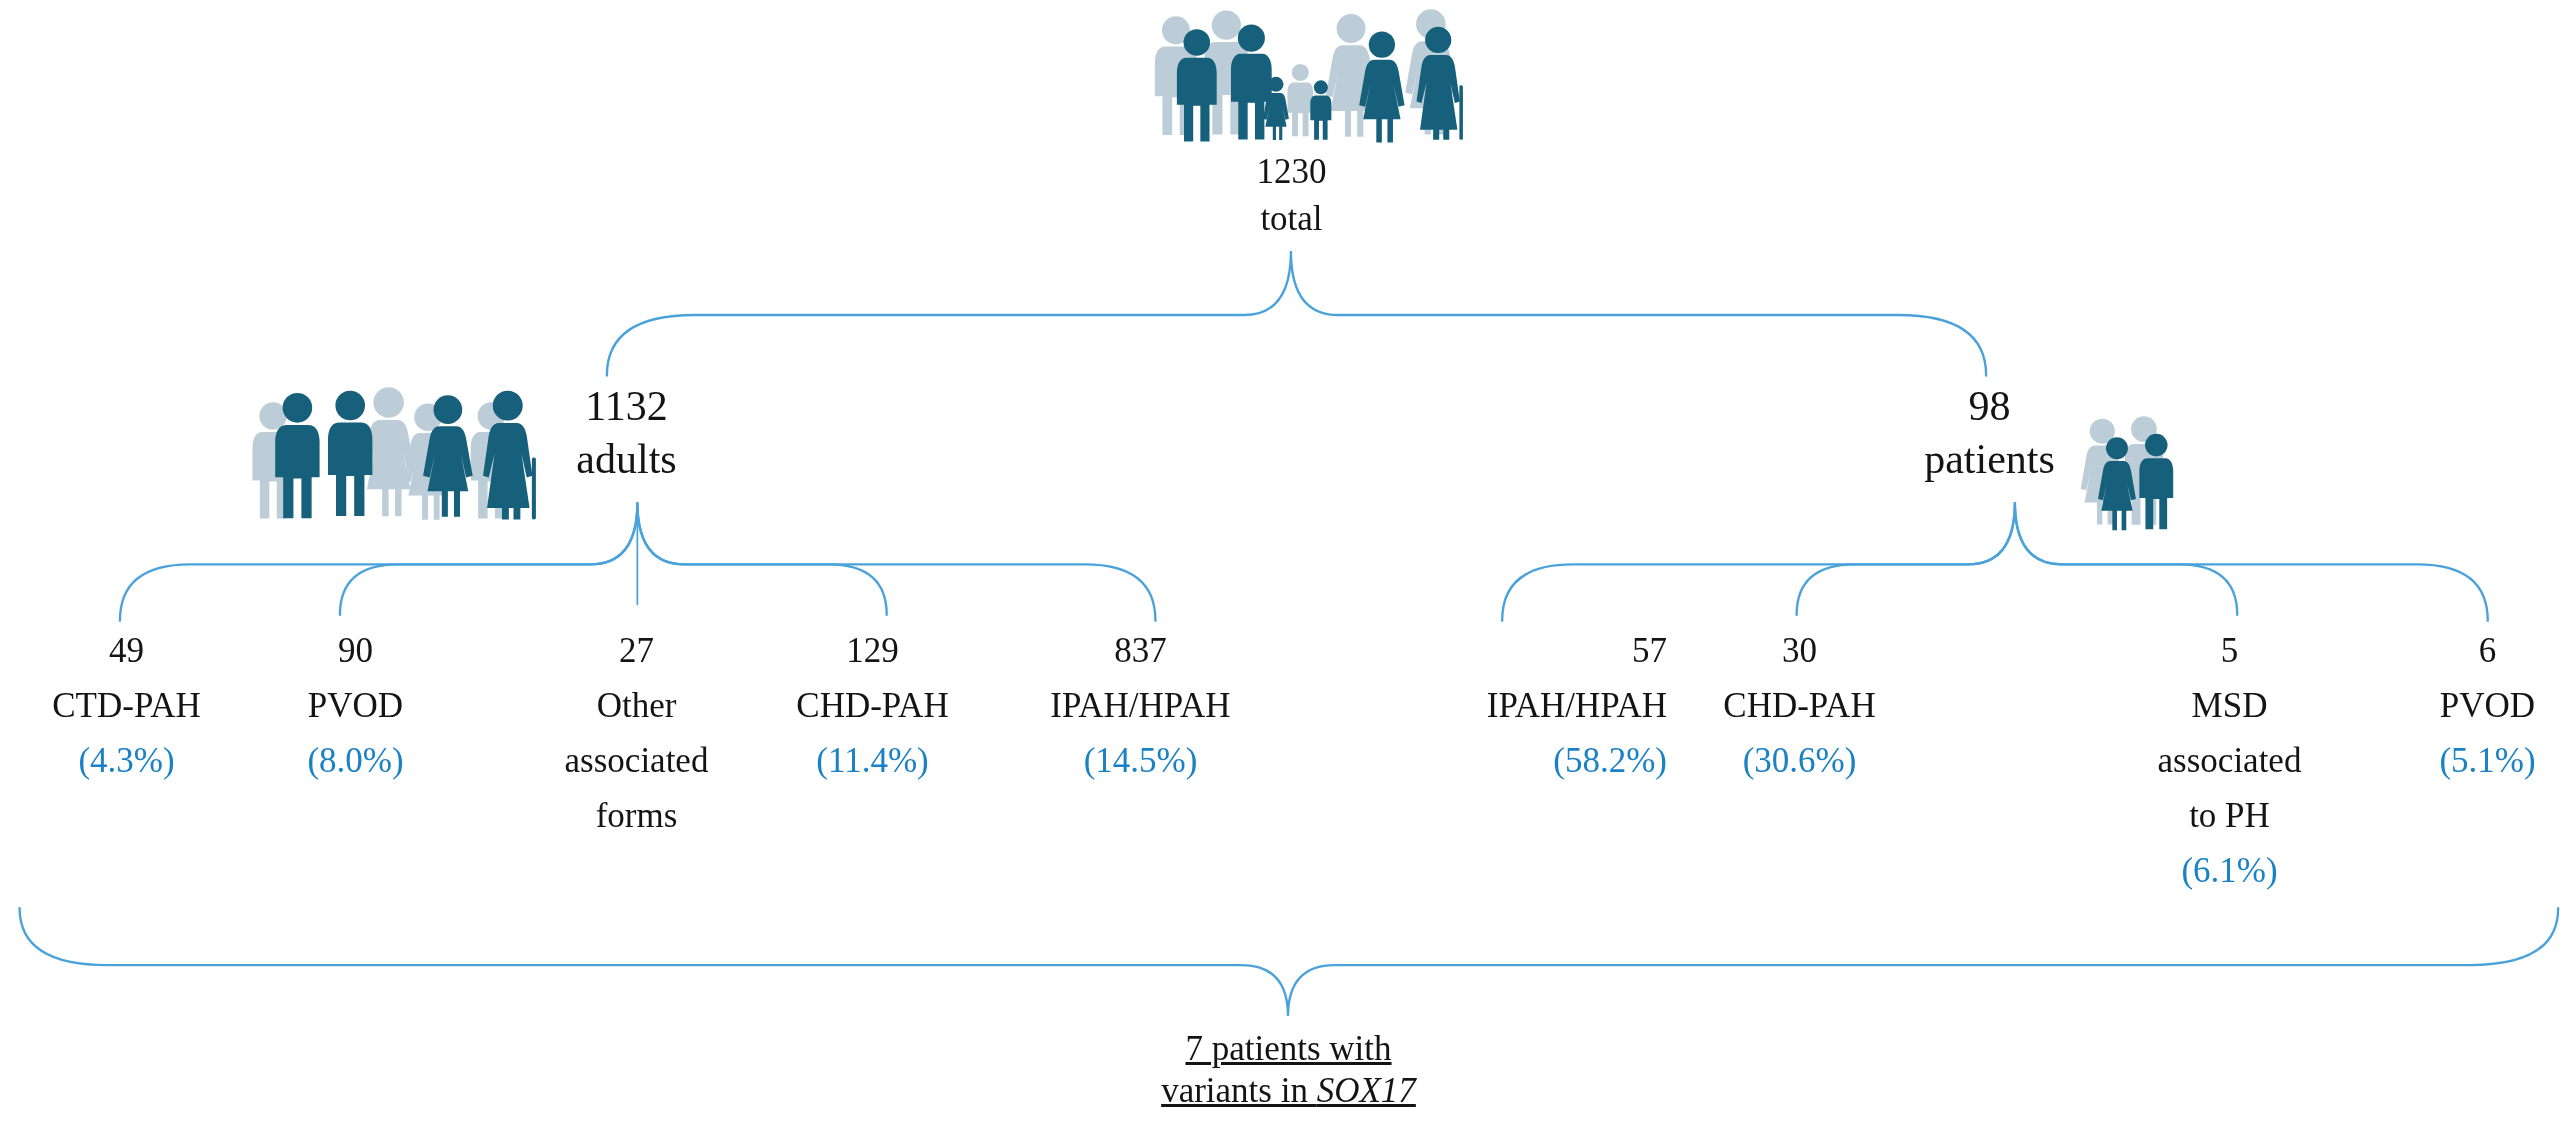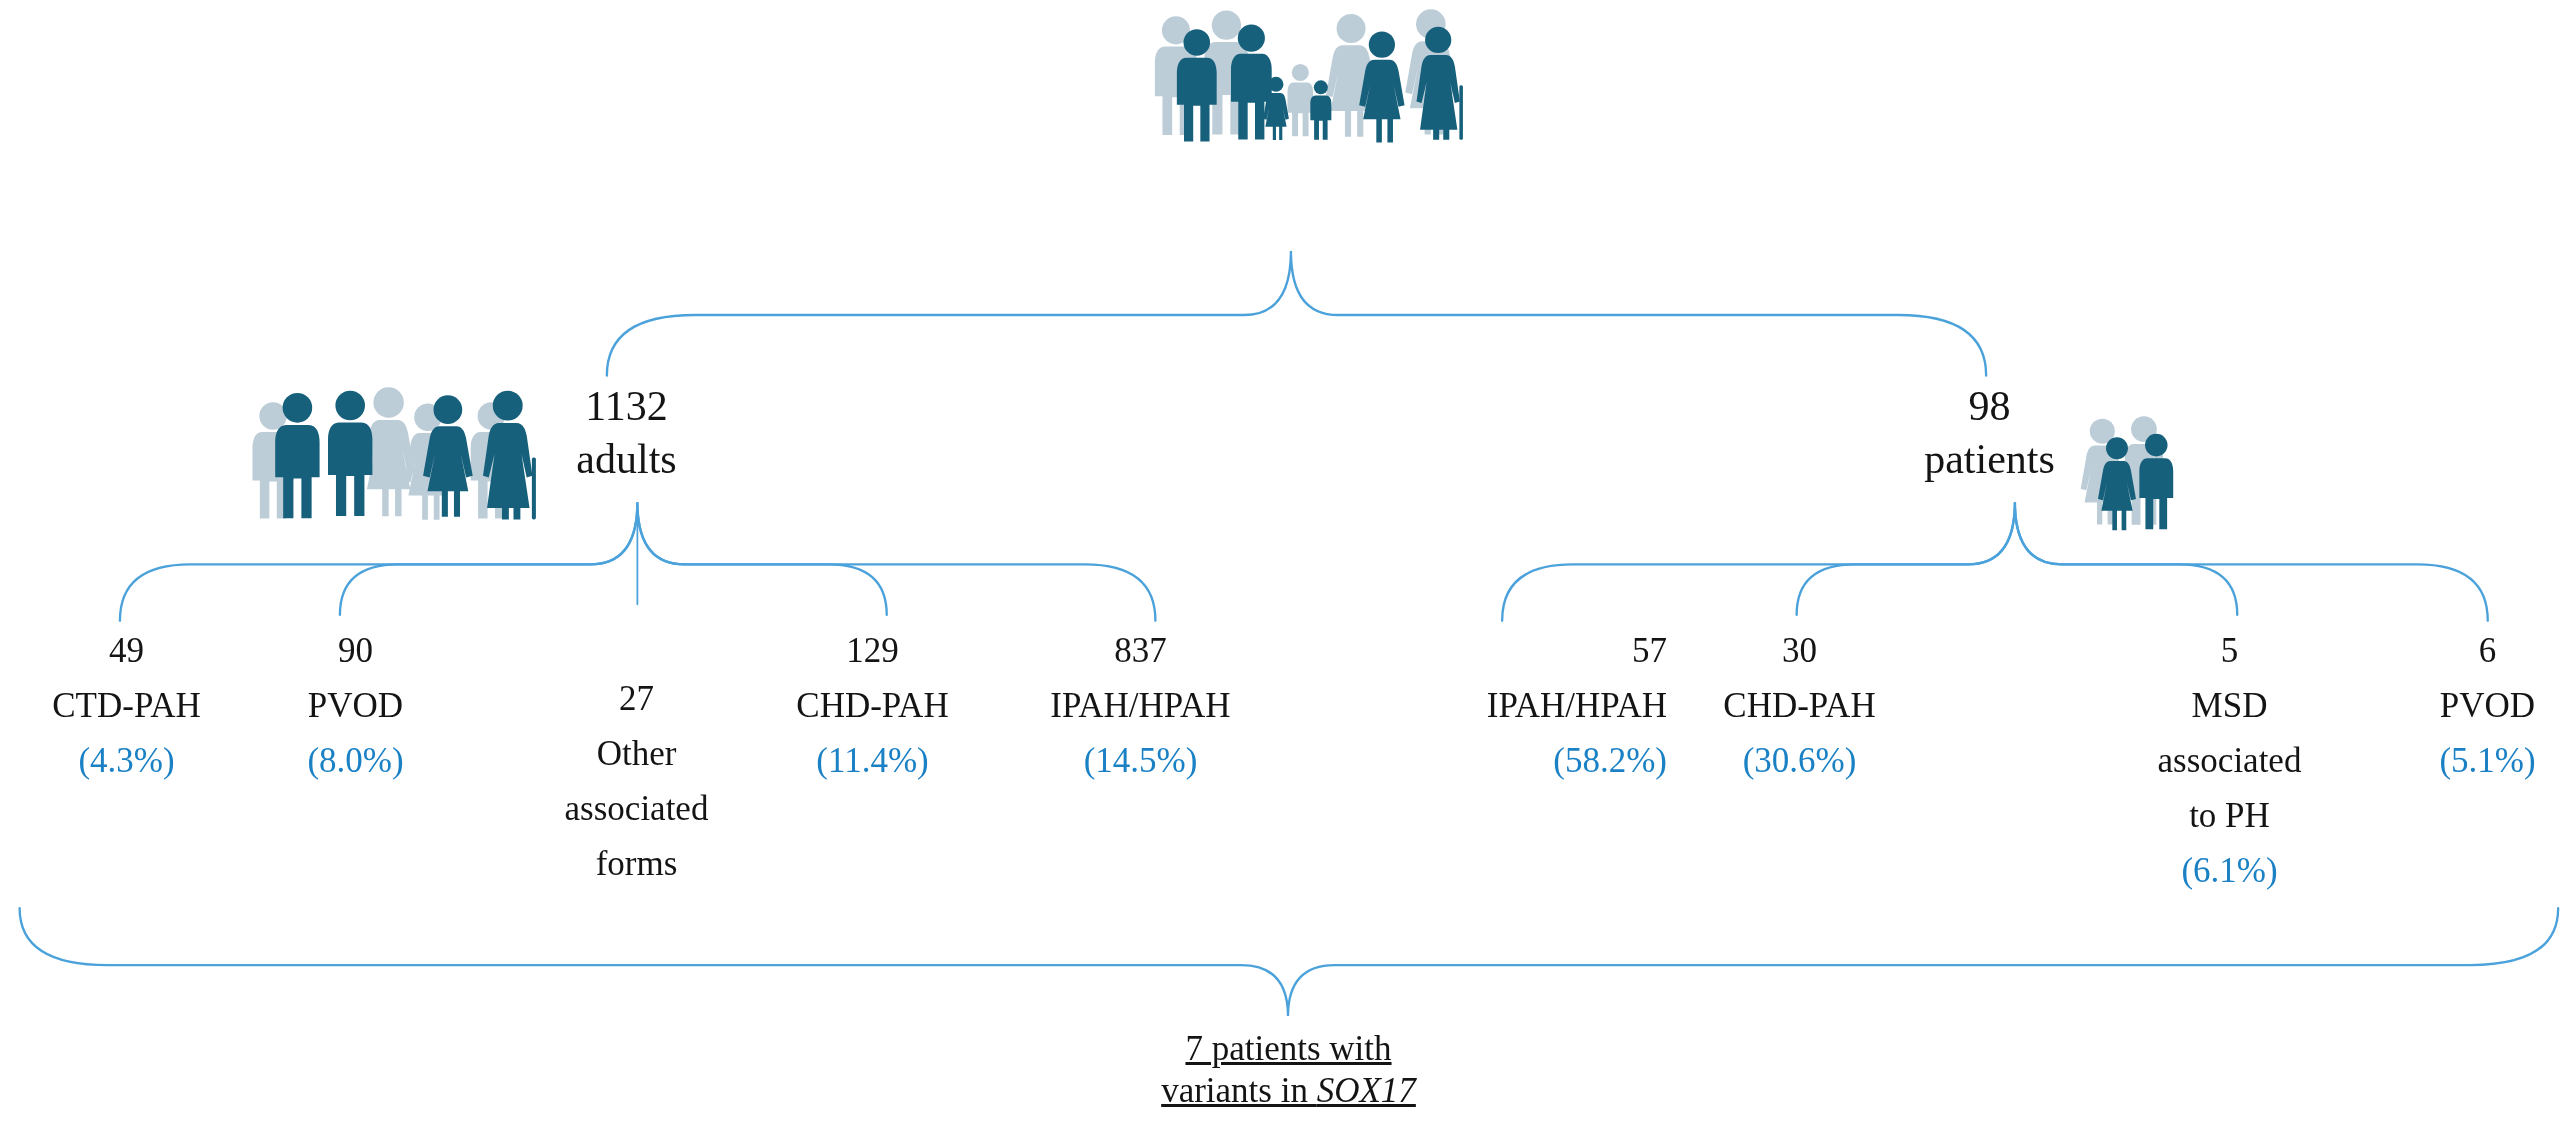--- a/index.html
+++ b/index.html
@@ -100,20 +100,24 @@
       <path d="M1034,640 Q1034,537 1184,537 H2120 Q2200,537 2200,428 Q2200,537 2280,537 H3235 Q3385,537 3385,640"></path>
       <path d="M204,1058 Q204,962 324,962 H1006 Q1086,962 1086,856 Q1086,962 1166,962 H1849 Q1969,962 1969,1058"></path>
       <path d="M579,1048 Q579,962 679,962 H1006 Q1086,962 1086,856 Q1086,962 1166,962 H1411 Q1511,962 1511,1048"></path>
       <path stroke-width="3" d="M1086,874 V1030"></path>
       <path d="M2560,1058 Q2560,962 2680,962 H3354 Q3434,962 3434,856 Q3434,962 3514,962 H4120 Q4240,962 4240,1058"></path>
       <path d="M3062,1048 Q3062,962 3162,962 H3354 Q3434,962 3434,856 Q3434,962 3514,962 H3713 Q3813,962 3813,1048"></path>
       <path d="M33,1548 Q33,1645 183,1645 H2115 Q2195,1645 2195,1732 Q2195,1645 2275,1645 H4210 Q4360,1645 4360,1548"></path>
     </g>
   </svg>
 
+  <div class="root" style="left:1086px;top:148px;width:411px;">
+    <div>1230</div>
+    <div>total</div>
+  </div>
 
   <div class="parent" style="left:421px;top:380px;width:411px;">
     <div>1132</div>
     <div>adults</div>
   </div>
   <div class="parent" style="left:1784px;top:380px;width:411px;">
     <div>98</div>
     <div>patients</div>
   </div>
 
@@ -122,21 +126,21 @@
     <div class="lbl">CTD-PAH</div>
 
     <div class="pct">(4.3%)</div>
   </div>
   <div class="node" style="left:191px;top:623px;width:329px;">
     <div class="val">90</div>
     <div class="lbl">PVOD</div>
 
     <div class="pct">(8.0%)</div>
   </div>
-  <div class="node" style="left:472px;top:623px;width:329px;margin-top:48px;">
+  <div class="node" style="left:472px;top:623px;width:329px;">
     <div class="val">27</div>
     <div class="lbl">Other</div>
     <div class="lbl">associated</div>
     <div class="lbl">forms</div>
   </div>
   <div class="node" style="left:708px;top:623px;width:329px;">
     <div class="val">129</div>
     <div class="lbl">CHD-PAH</div>
 
     <div class="pct">(11.4%)</div>

